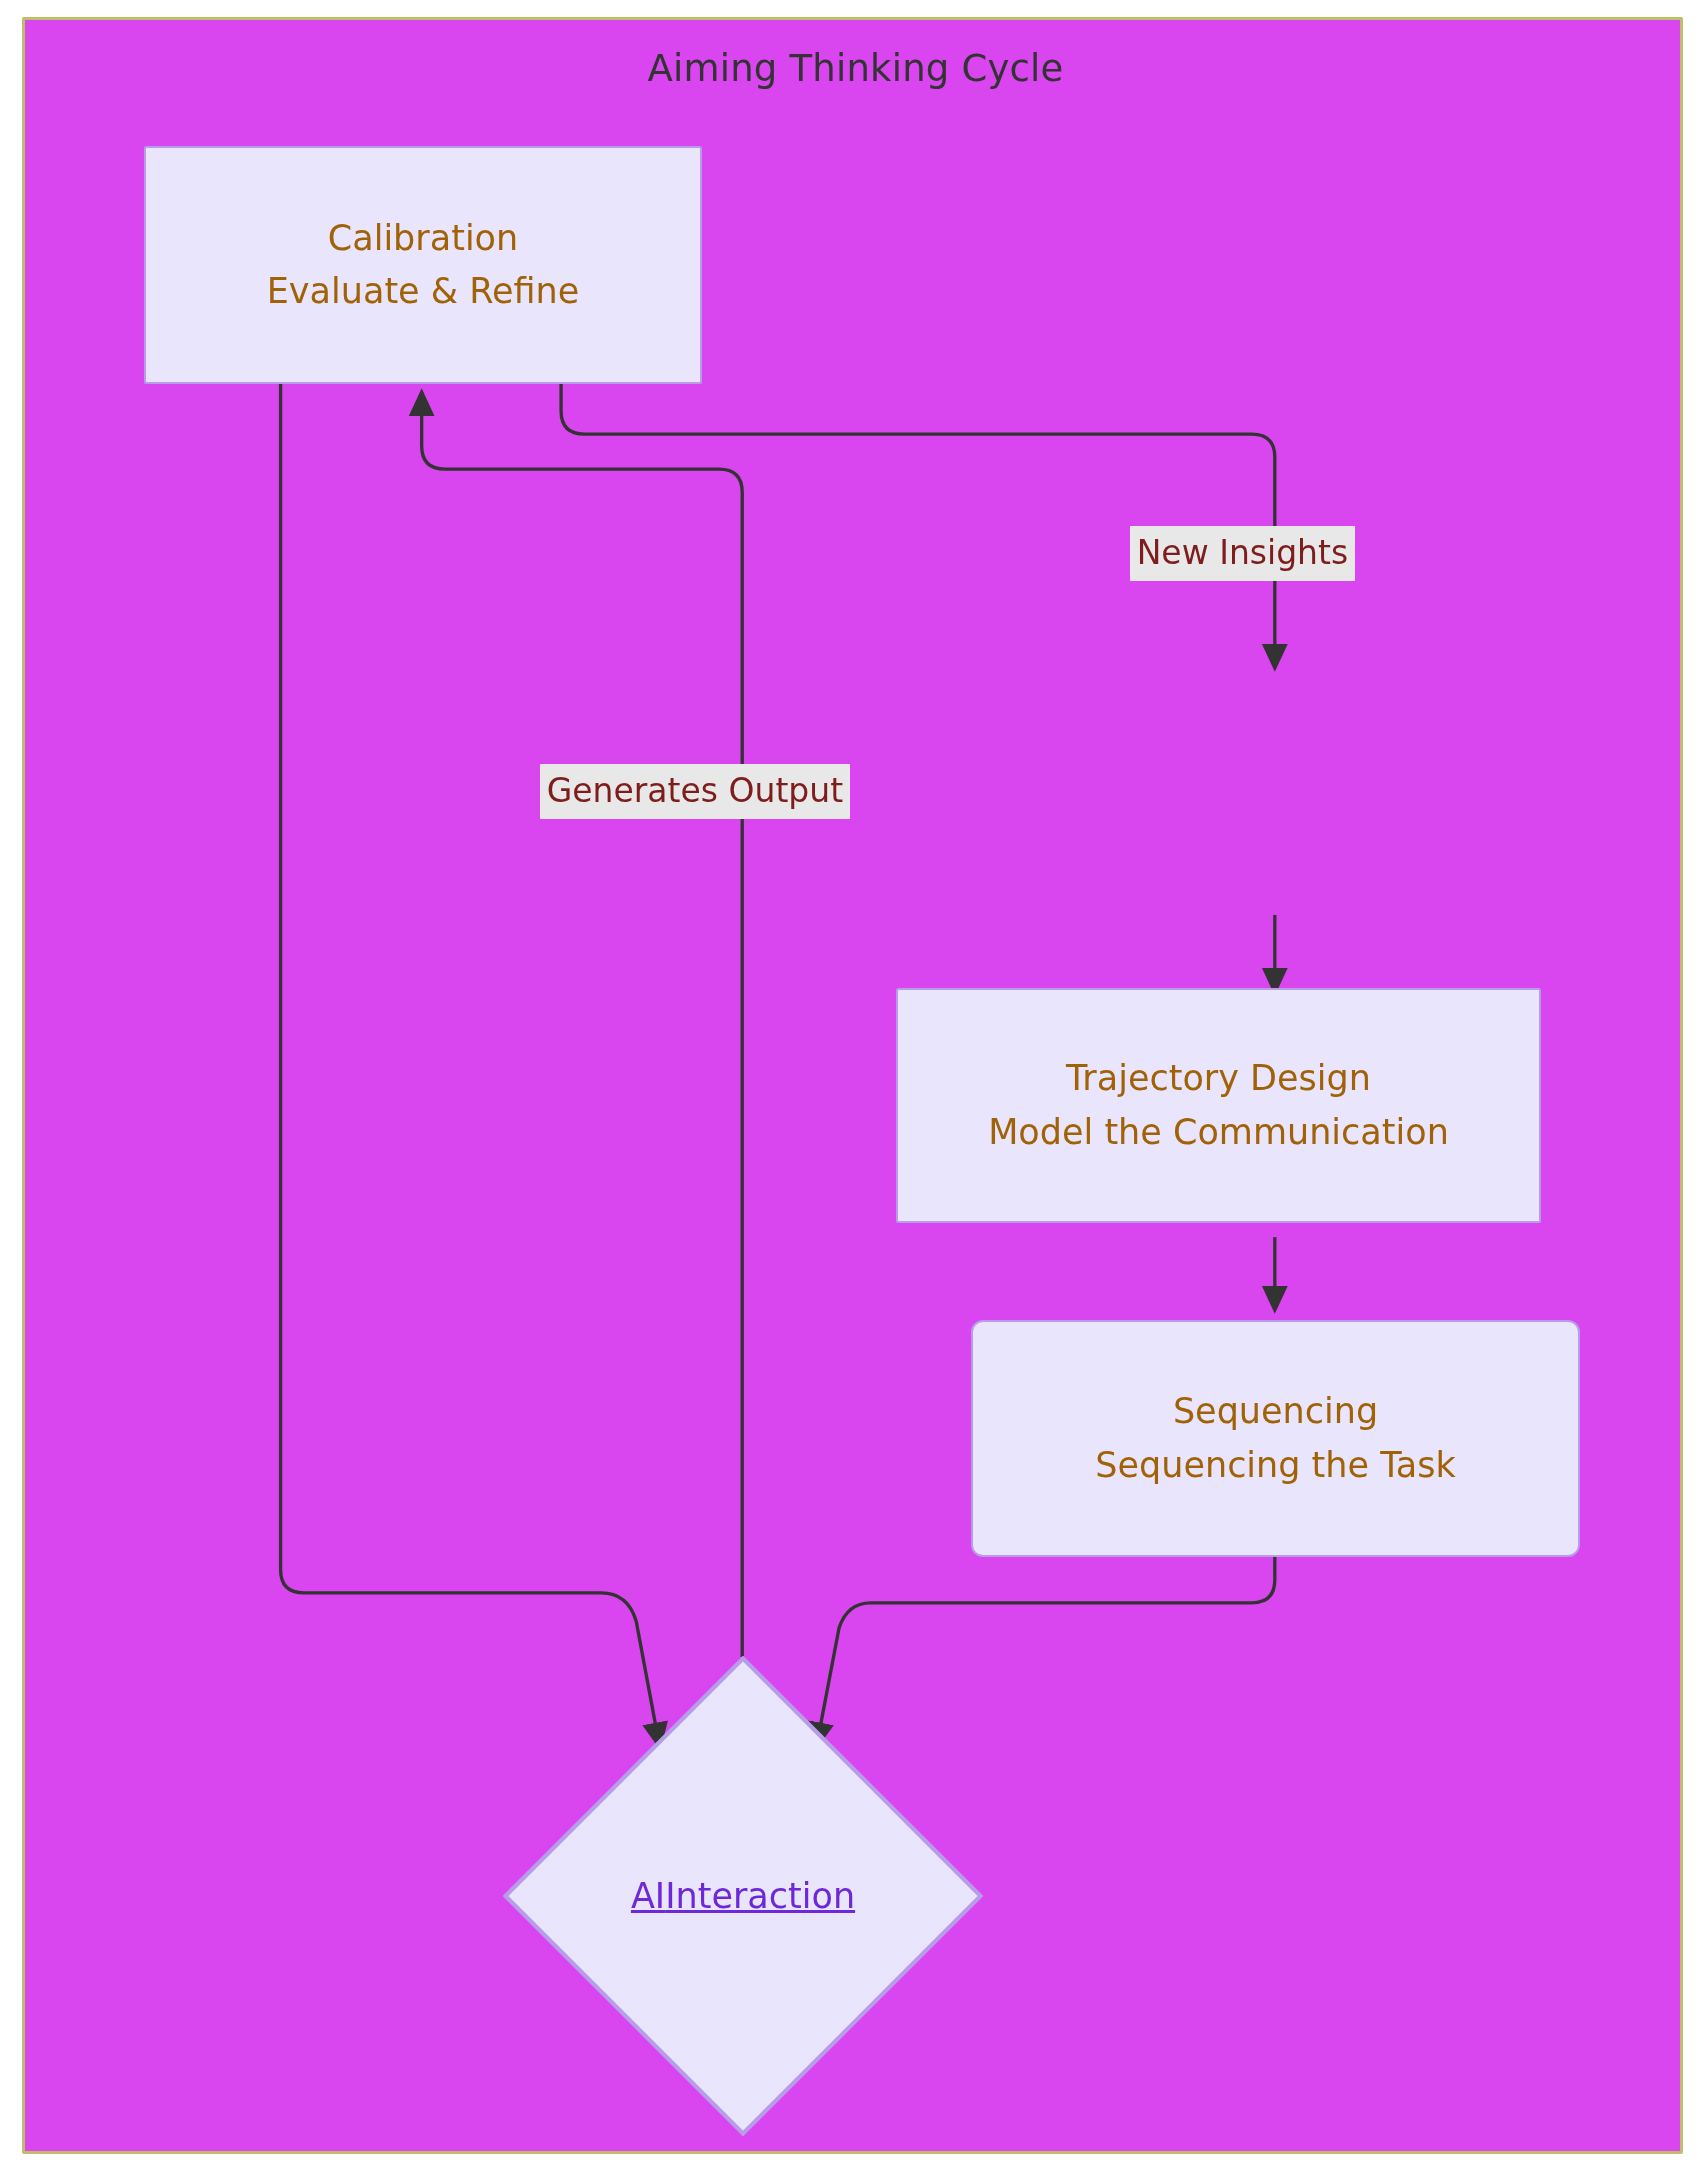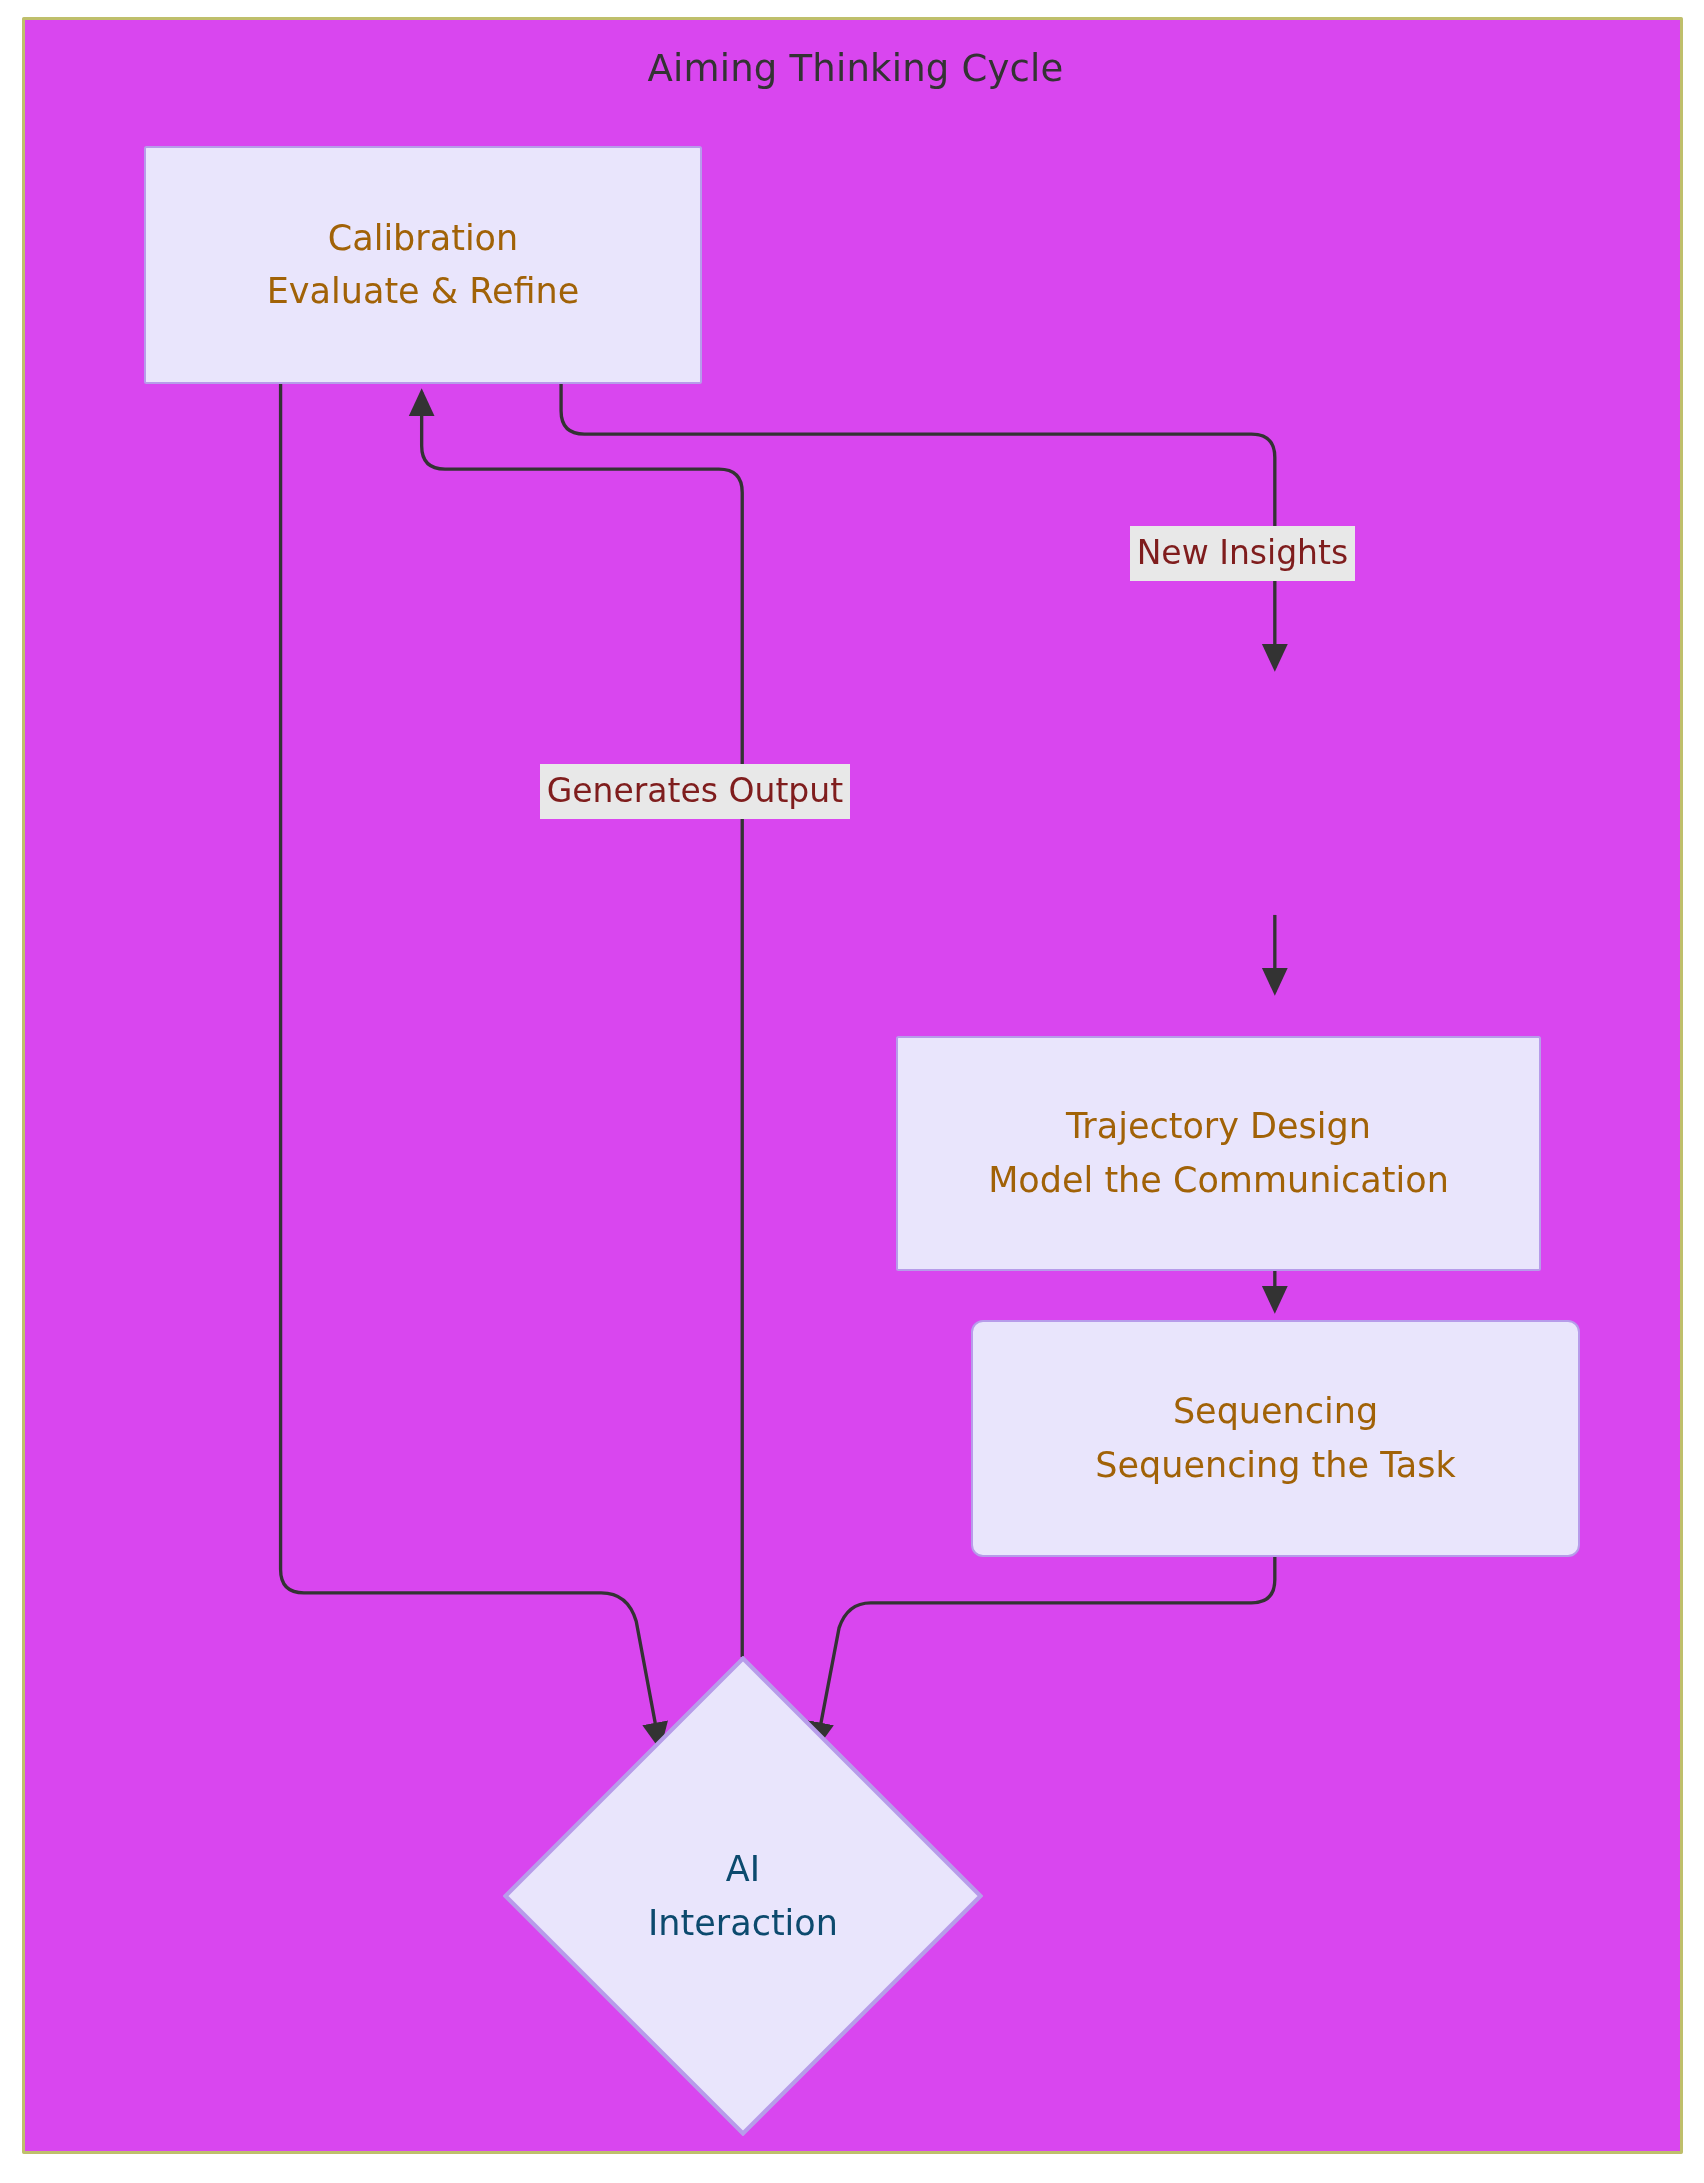--- a/index.html
+++ b/index.html
@@ -63,21 +63,21 @@
     justify-content: center;
     color: #a16207;
     font-size: 35px;
     line-height: 1.52;
     text-align: center;
   }
   .node .ln { display: block; white-space: nowrap; }
 
   #node-calibration { left: 144px;  top: 146px;  width: 558px;  height: 238px; }
   #node-targeting   { left: 1015px; top: 678px;  width: 518px;  height: 237px; }
-  #node-trajectory  { left: 896px; top: 1036px; width: 645px;  height: 235px; }
+  #node-trajectory  { left: 896px; top: 988px; width: 645px;  height: 235px; }
   #node-sequencing  { left: 971px; top: 1320px; width: 609px;  height: 237px; border-radius: 12px; }
 
   
   #node-ai {
     position: absolute;
     left: 503px;
     top: 1656px;
     width: 480px;
     height: 480px;
   }
@@ -86,27 +86,28 @@
     left: 0; top: 0;
     width: 100%; height: 100%;
   }
   #node-ai .dia-label {
     position: absolute;
     left: 0;
     top: 0;
     width: 480px;
     height: 480px;
     display: flex;
-    flex-direction: column;
+    flex-direction: row;
     align-items: center;
     justify-content: center;
-    color: #0c4a6e;
+    color: #6d28d9;
     font-size: 35px;
     line-height: 1.55;
     text-align: center;
+    text-decoration: underline;
   }
   
   .edge-label {
     position: absolute;
     background: #e8e8e8;
     color: #7f1d1d;
     font-size: 33px;
     line-height: 1;
     padding: 10px 6.7px 11.7px 6.7px;
     white-space: nowrap;

